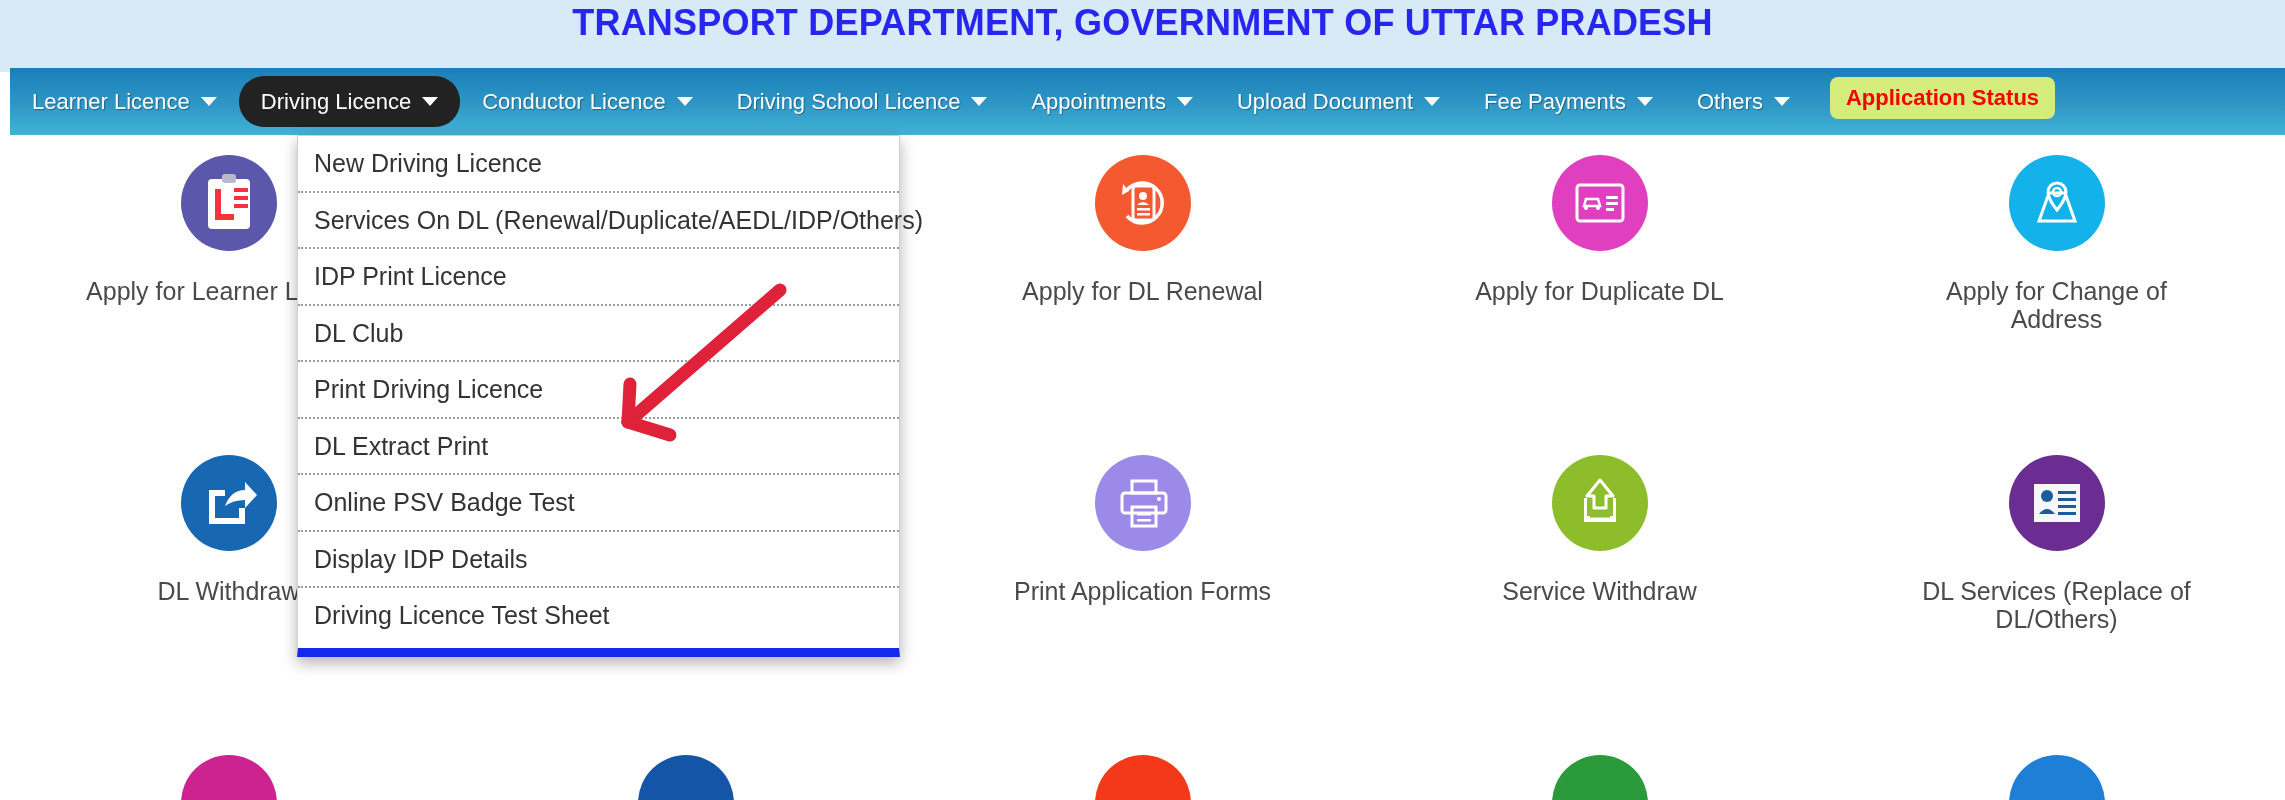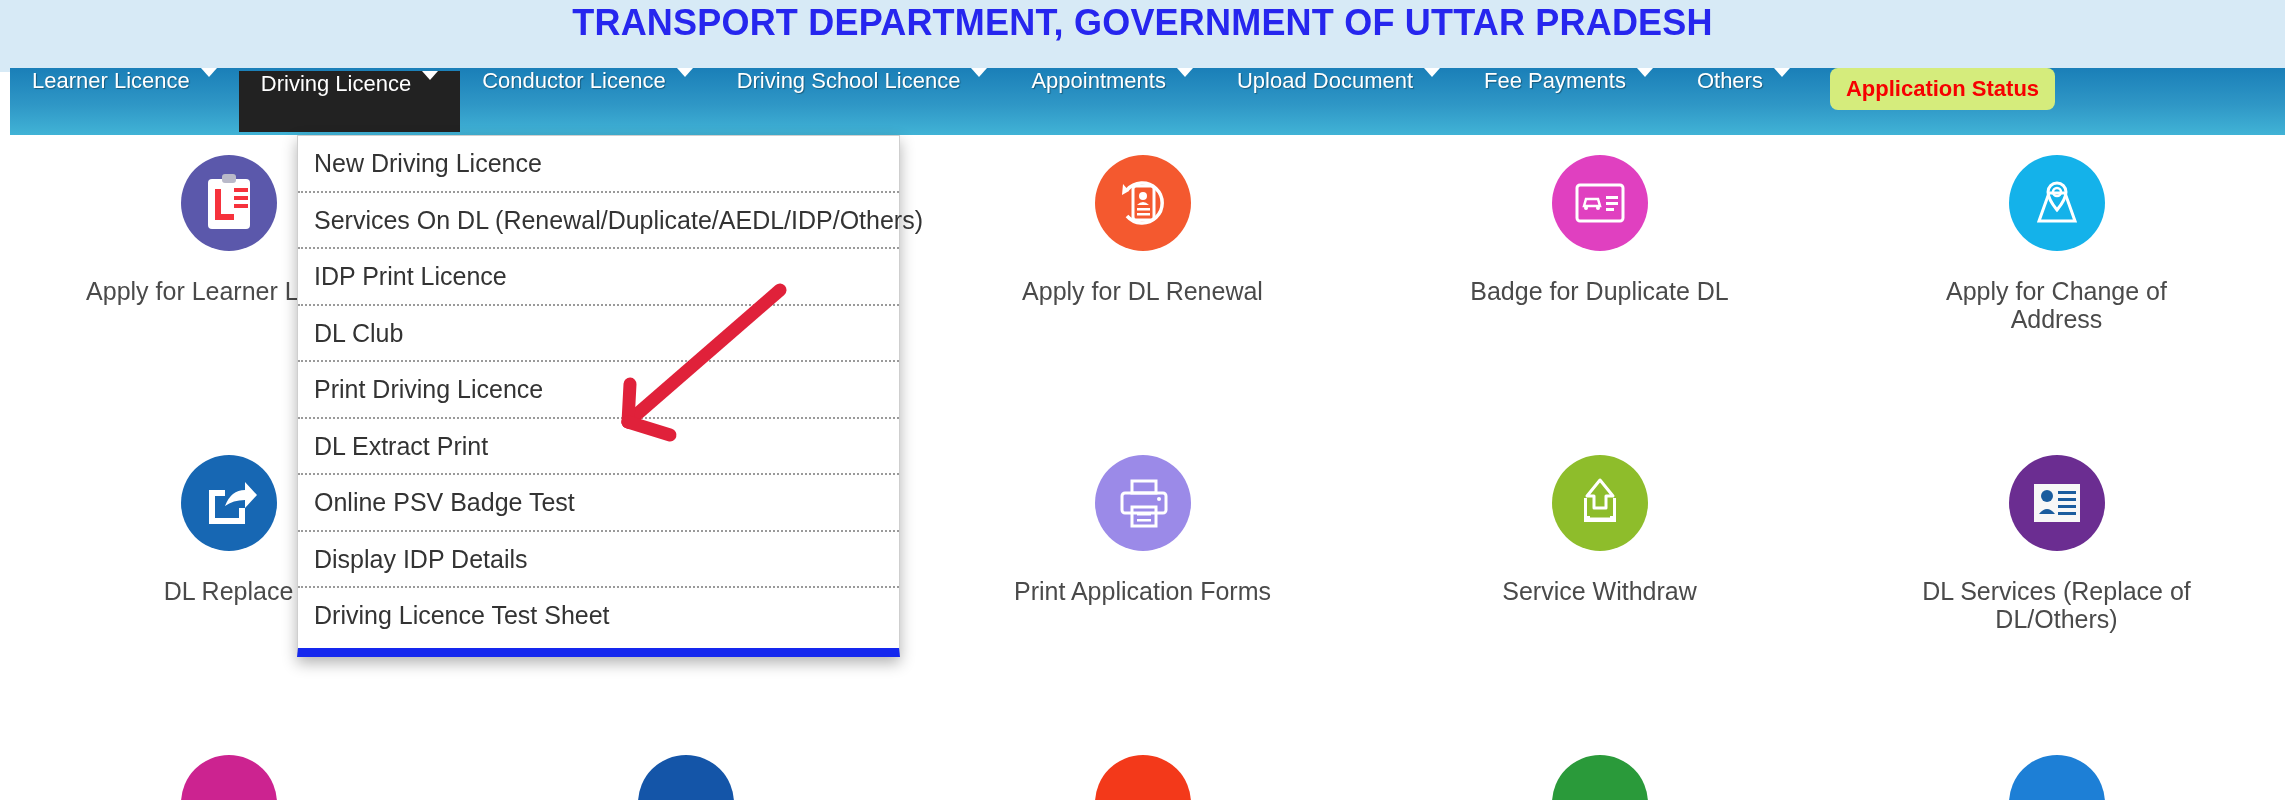--- a/index.html
+++ b/index.html
@@ -26,37 +26,38 @@
 
   
   .navbar {
     position:absolute; left:10px; top:68px; width:2275px; height:67px;
     background:linear-gradient(to bottom, #1a7fb8 0%, #2f97c6 55%, #41b3d6 100%);
     display:flex; align-items:center;
   }
   .navitem {
     position:relative;
     height:67px;
-    display:flex; align-items:flex-start;
+    display:flex; align-items:center;
     padding:0 22px;
     color:#ffffff;
     font-size:22px;
     white-space:nowrap;
     text-shadow:1px 1px 1px rgba(0,0,0,.35);
+    border-radius:25px;
   }
   .navitem .caret {
     display:inline-block; margin-left:11px;
     width:0; height:0;
     border-left:8px solid transparent;
     border-right:8px solid transparent;
     border-top:9px solid #ffffff;
   }
   .navitem.active {
     background:#222222;
-    height:61px;
+    height:51px;
     text-shadow:none;
     z-index:40;
   }
   .navitem.status-wrap { padding:0 0 8px 18px; }
   .status-btn {
     background:#d5ec7c;
     color:#f60000;
     font-weight:bold;
     font-size:22px;
     border-radius:8px;
@@ -168,21 +169,21 @@
           <svg width="56" height="48" viewBox="0 0 56 48">
             <rect x="5" y="6" width="46" height="36" rx="3" fill="none" stroke="#fff" stroke-width="3"></rect>
             <path d="M12 27 l2 -7 h12 l2 7 z" fill="none" stroke="#fff" stroke-width="2.5"></path>
             <circle cx="14" cy="29" r="2" fill="#fff"></circle>
             <circle cx="26" cy="29" r="2" fill="#fff"></circle>
             <rect x="34" y="17" width="12" height="3" fill="#fff"></rect>
             <rect x="34" y="23" width="12" height="3" fill="#fff"></rect>
             <rect x="34" y="29" width="8" height="3" fill="#fff"></rect>
           </svg>
         </div>
-        <div class="tile-label">Badge for Duplicate DL</div>
+        <div class="tile-label">Apply for Duplicate DL</div>
       </div>
 
       <div class="tile">
         <div class="tile-icon" style="background:#14b2ea">
           <svg width="56" height="52" viewBox="0 0 56 52">
             <path d="M10 44 L20 16 L36 16 L46 44 Z" fill="none" stroke="#fff" stroke-width="3"></path>
             <path d="M28 6 a9 9 0 0 1 9 9 c0 7 -9 18 -9 18 s-9 -11 -9 -18 a9 9 0 0 1 9 -9 z" fill="none" stroke="#fff" stroke-width="3"></path>
             <circle cx="28" cy="15" r="4" fill="none" stroke="#fff" stroke-width="2.5"></circle>
           </svg>
         </div>
@@ -191,21 +192,21 @@
     </div>
 
     <div class="trow r2">
       <div class="tile">
         <div class="tile-icon" style="background:#1767b3">
           <svg width="56" height="50" viewBox="0 0 56 50">
             <path d="M8 12 h16 v6 h-10 v22 h24 v-10 h6 v16 h-36 z" fill="#ffffff"></path>
             <path d="M24 28 q6 -16 20 -16 v-8 l12 13 l-12 13 v-8 q-12 0 -20 6 z" fill="#ffffff"></path>
           </svg>
         </div>
-        <div class="tile-label">DL Replace</div>
+        <div class="tile-label">DL Withdraw</div>
       </div>
 
       <div class="tile">
         <div class="tile-icon" style="background:#e8424e">
           <svg width="54" height="52" viewBox="0 0 54 52">
             <rect x="10" y="8" width="34" height="38" rx="3" fill="none" stroke="#fff" stroke-width="3"></rect>
             <rect x="17" y="17" width="20" height="3" fill="#fff"></rect>
             <rect x="17" y="25" width="20" height="3" fill="#fff"></rect>
             <rect x="17" y="33" width="13" height="3" fill="#fff"></rect>
           </svg>

